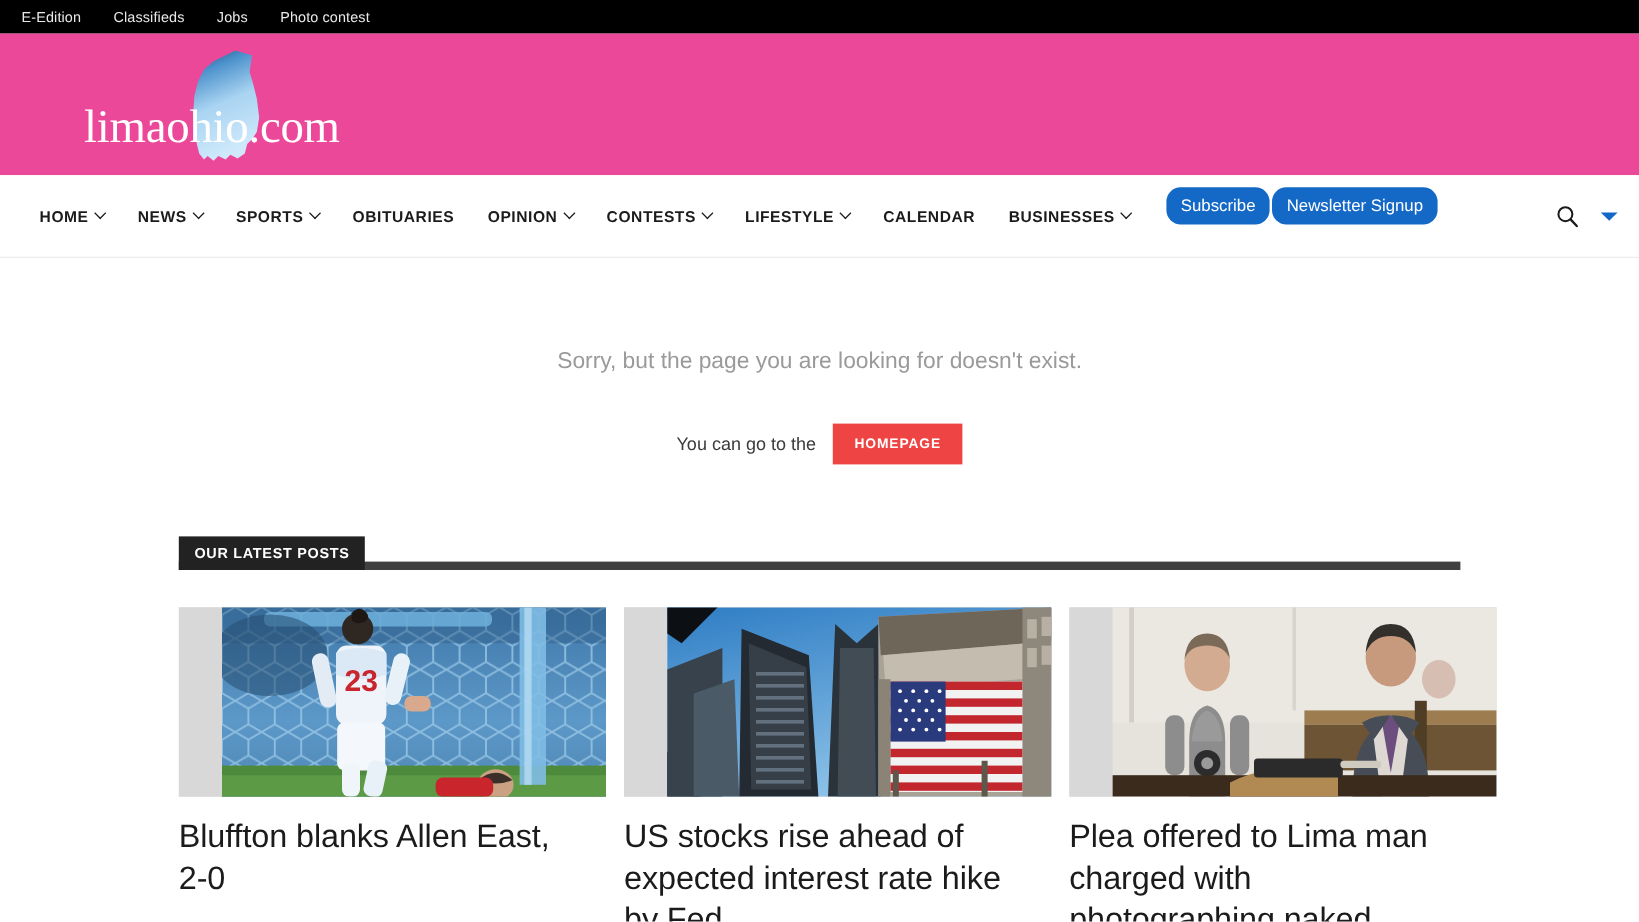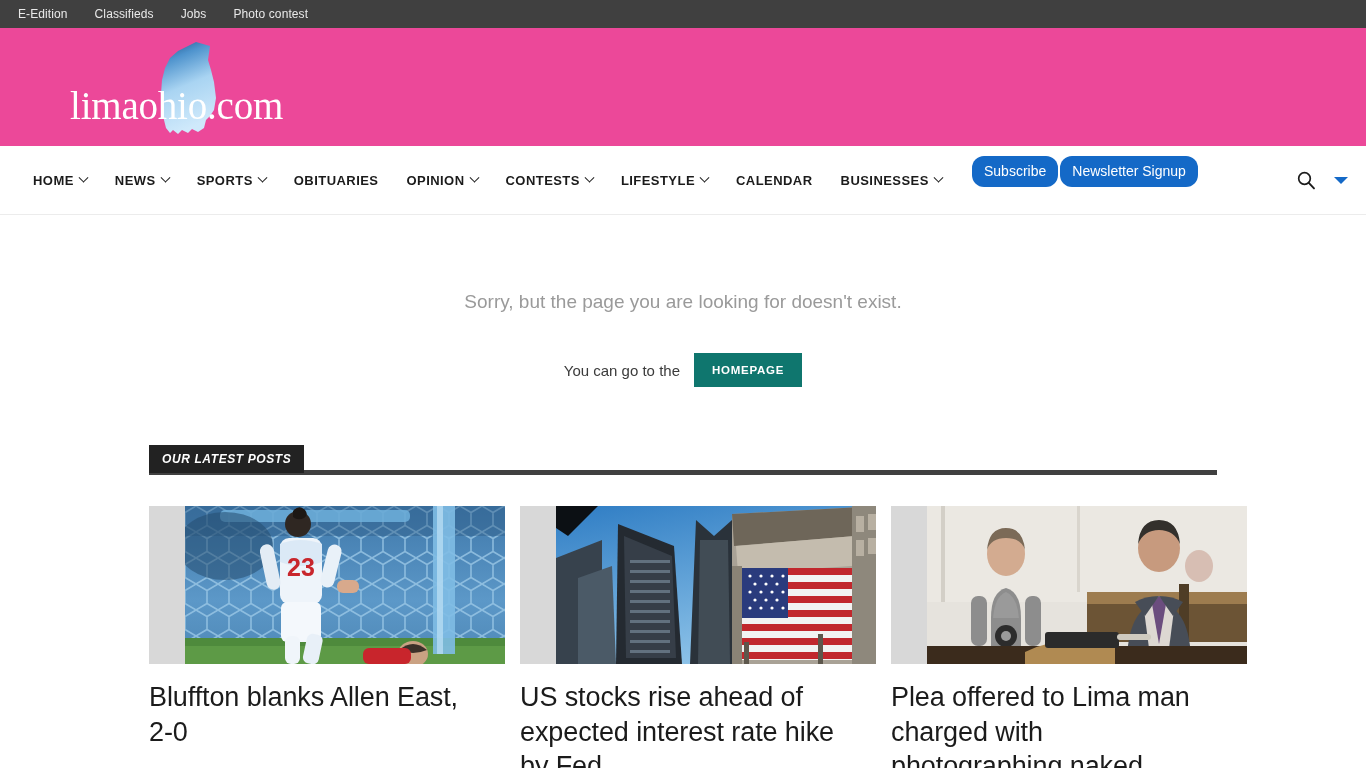--- a/index.html
+++ b/index.html
@@ -9,21 +9,21 @@
     height: 768px;
     overflow: hidden;
     background: #ffffff;
     font-family: "Liberation Sans", "DejaVu Sans", sans-serif;
     -webkit-font-smoothing: antialiased;
   }
 
   
   .topbar {
     height: 28px;
-    background: #404040;
+    background: #000000;
     display: flex;
     align-items: center;
     padding-left: 18px;
   }
   .topbar a {
     color: #e9e9e9;
     font-size: 12px;
     line-height: 28px;
     text-decoration: none;
     margin-right: 27px;
@@ -160,44 +160,43 @@
     display: flex;
     align-items: center;
     justify-content: center;
     gap: 14px;
   }
   .error-action-text {
     font-size: 15px;
     color: #3b3b3b;
   }
   .btn-dark {
-    background: #0f766e;
+    background: #ef4444;
     color: #ffffff;
     font-size: 11.5px;
     font-weight: bold;
     letter-spacing: .75px;
     padding: 11px 18px;
     border: none;
     cursor: pointer;
     text-transform: uppercase;
     font-family: "Liberation Sans", sans-serif;
   }
 
   
   .posts-wrap {
     width: 1068px;
     margin: 0 auto;
     padding-top: 60px;
   }
   .section-head {
     display: flex;
-    align-items: center;
-    border-bottom: 5px solid #404040;
+    align-items: flex-start;
+    border-bottom: 7px solid #404040;
     height: 28px;
-    font-style: italic;
   }
   .section-label {
     background: #222222;
     color: #ffffff;
     font-size: 12px;
     font-weight: bold;
     letter-spacing: .6px;
     padding: 0 13px;
     height: 28px;
     line-height: 28px;

